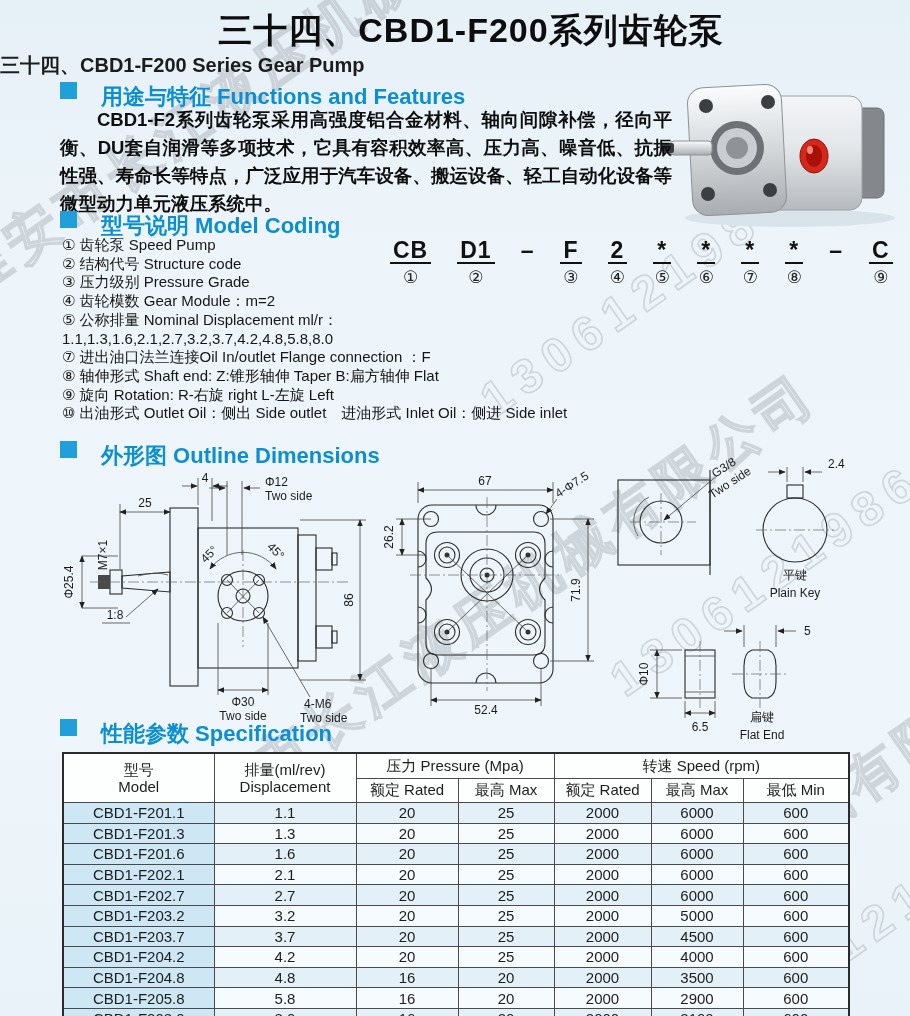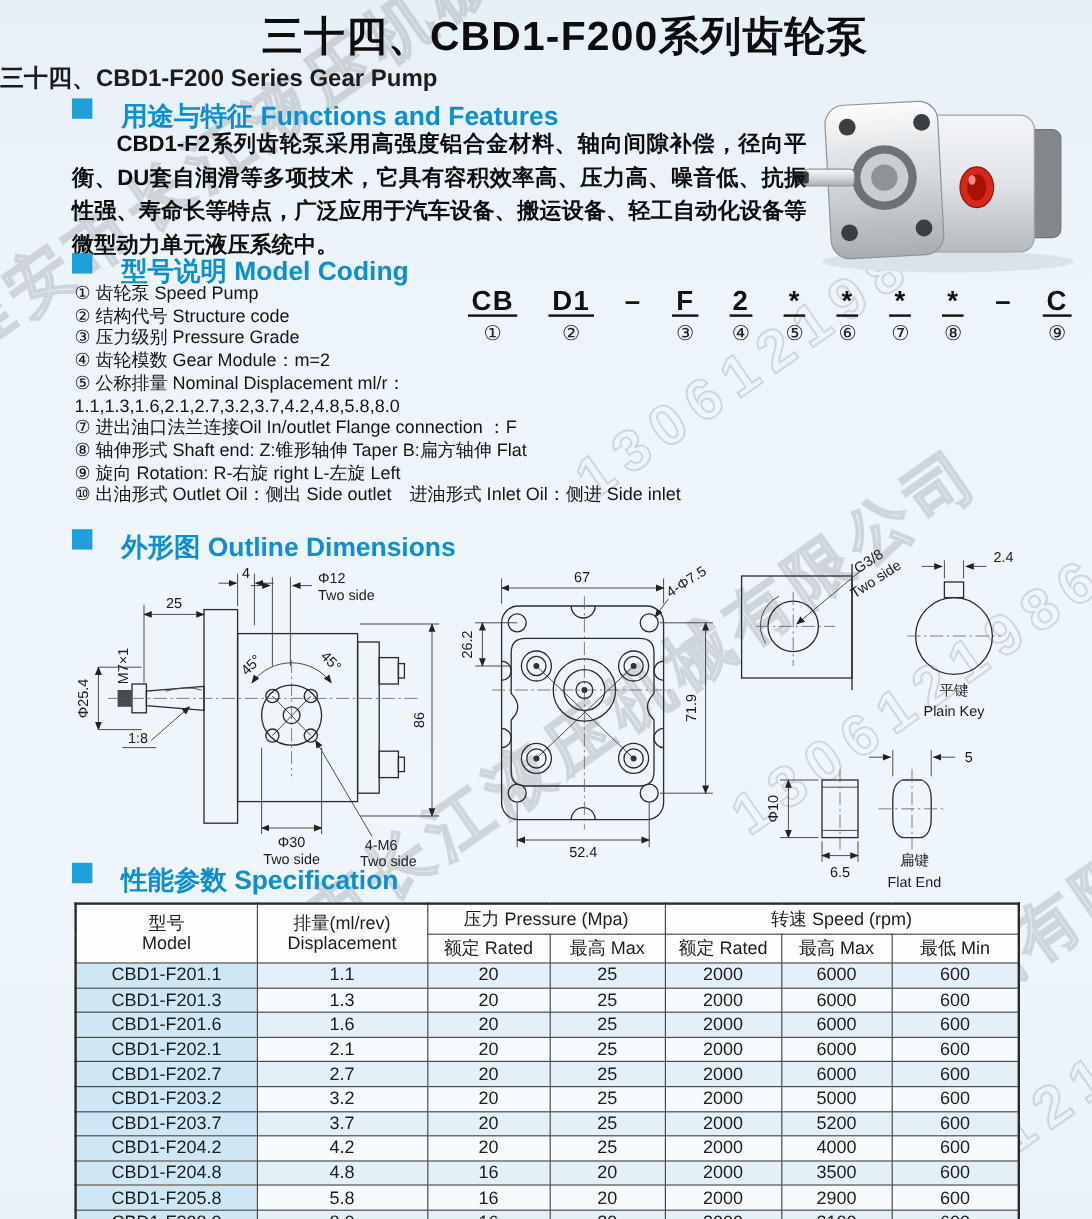--- a/index.html
+++ b/index.html
@@ -459,21 +459,21 @@
             <td>2000</td>
             <td>5000</td>
             <td>600</td>
           </tr>
           <tr>
             <td class="mcol">CBD1-F203.7</td>
             <td>3.7</td>
             <td>20</td>
             <td>25</td>
             <td>2000</td>
-            <td>5200</td>
+            <td>4500</td>
             <td>600</td>
           </tr>
           <tr>
             <td class="mcol">CBD1-F204.2</td>
             <td>4.2</td>
             <td>20</td>
             <td>25</td>
             <td>2000</td>
             <td>4000</td>
             <td>600</td>

